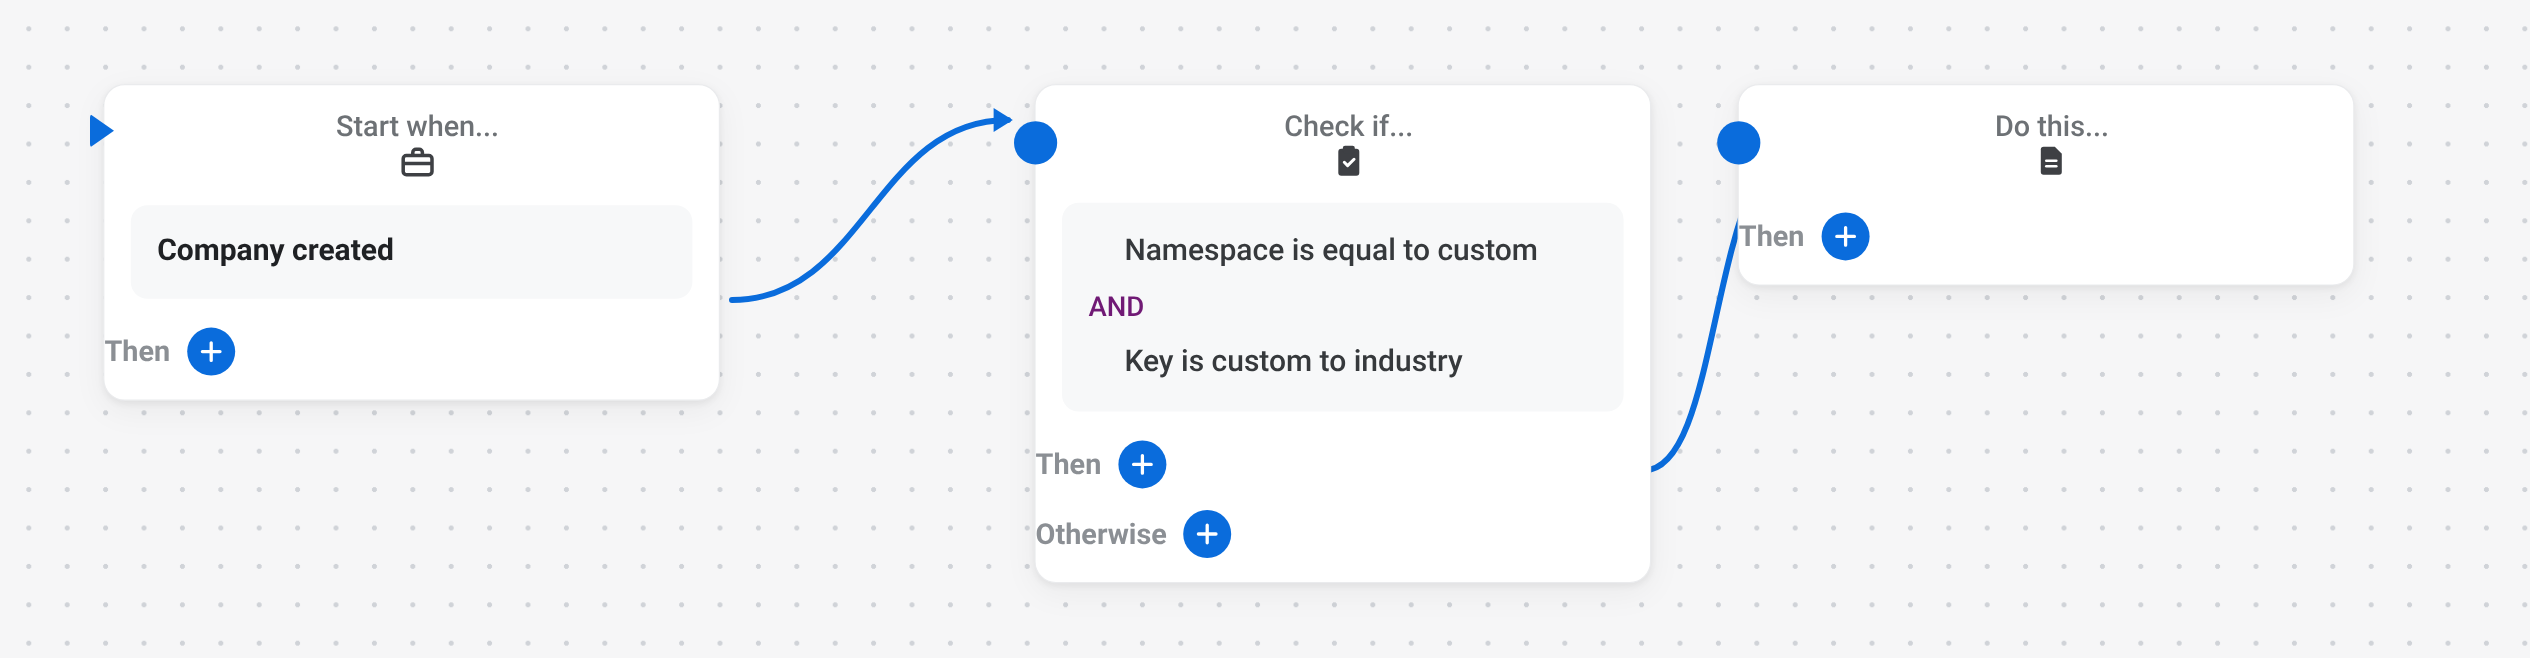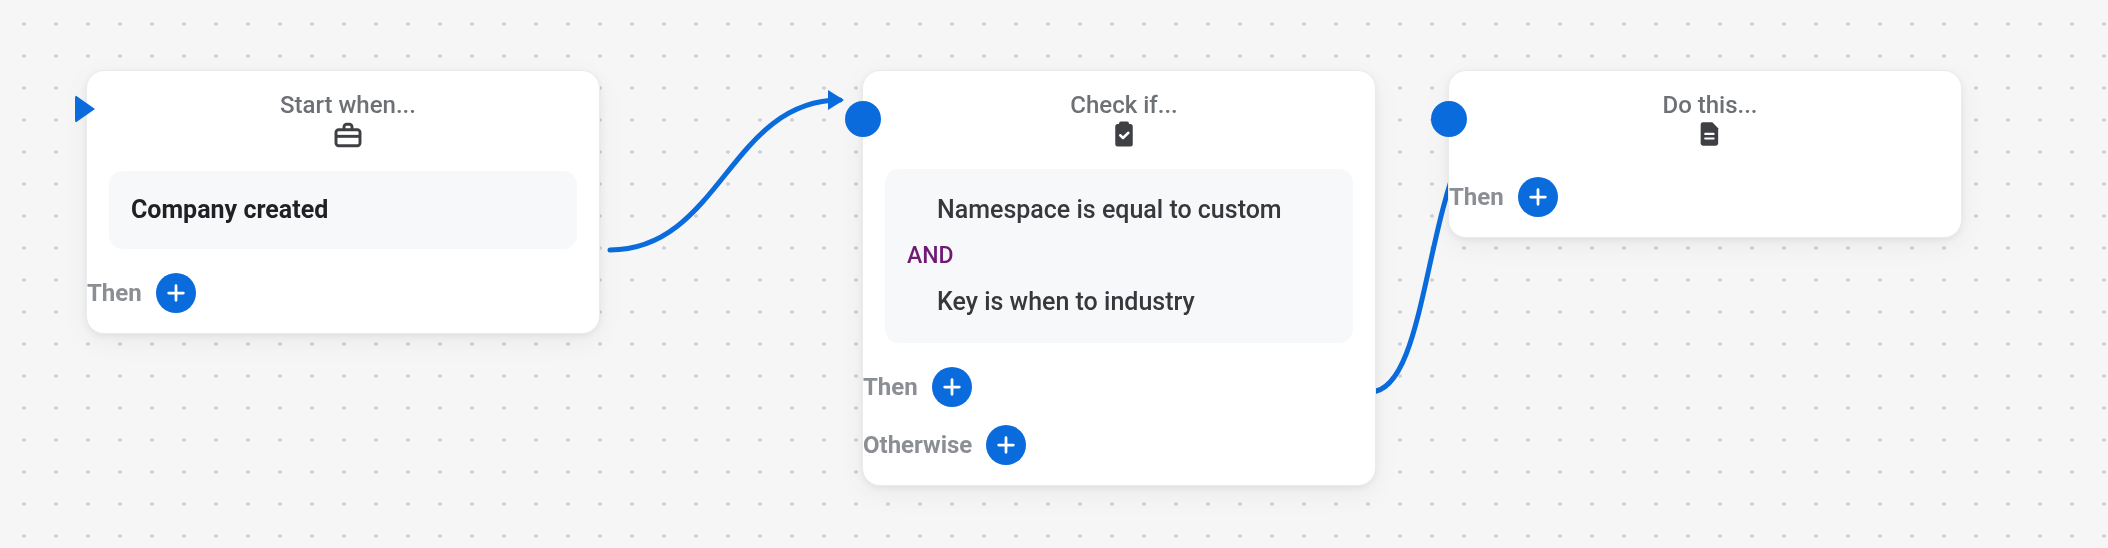--- a/index.html
+++ b/index.html
@@ -150,21 +150,21 @@
       <svg width="30" height="30" viewBox="0 0 24 24" fill="currentColor">
         <rect x="5" y="4" width="14" height="18" rx="2" fill="currentColor"></rect>
         <rect x="8" y="2" width="8" height="5" rx="1.5" fill="currentColor"></rect>
         <path d="M9 13 l2.2 2.2 L15.5 11" stroke="#fff" stroke-width="2" fill="none" stroke-linecap="round" stroke-linejoin="round"></path>
       </svg>
     </span>
   </div>
   <div class="card-body">
     <div class="body-line">Namespace is equal to custom</div>
     <div class="body-and">AND</div>
-    <div class="body-line">Key is when to industry</div>
+    <div class="body-line">Key is custom to industry</div>
   </div>
   <div class="footer">
     <div class="branch">
       <span>Then</span>
       <button class="add-btn">
         <svg width="22" height="22" viewBox="0 0 24 24">
             <path d="M12 4v16M4 12h16" stroke="#fff" stroke-width="3" stroke-linecap="round"></path>
           </svg>
       </button>
     </div>

